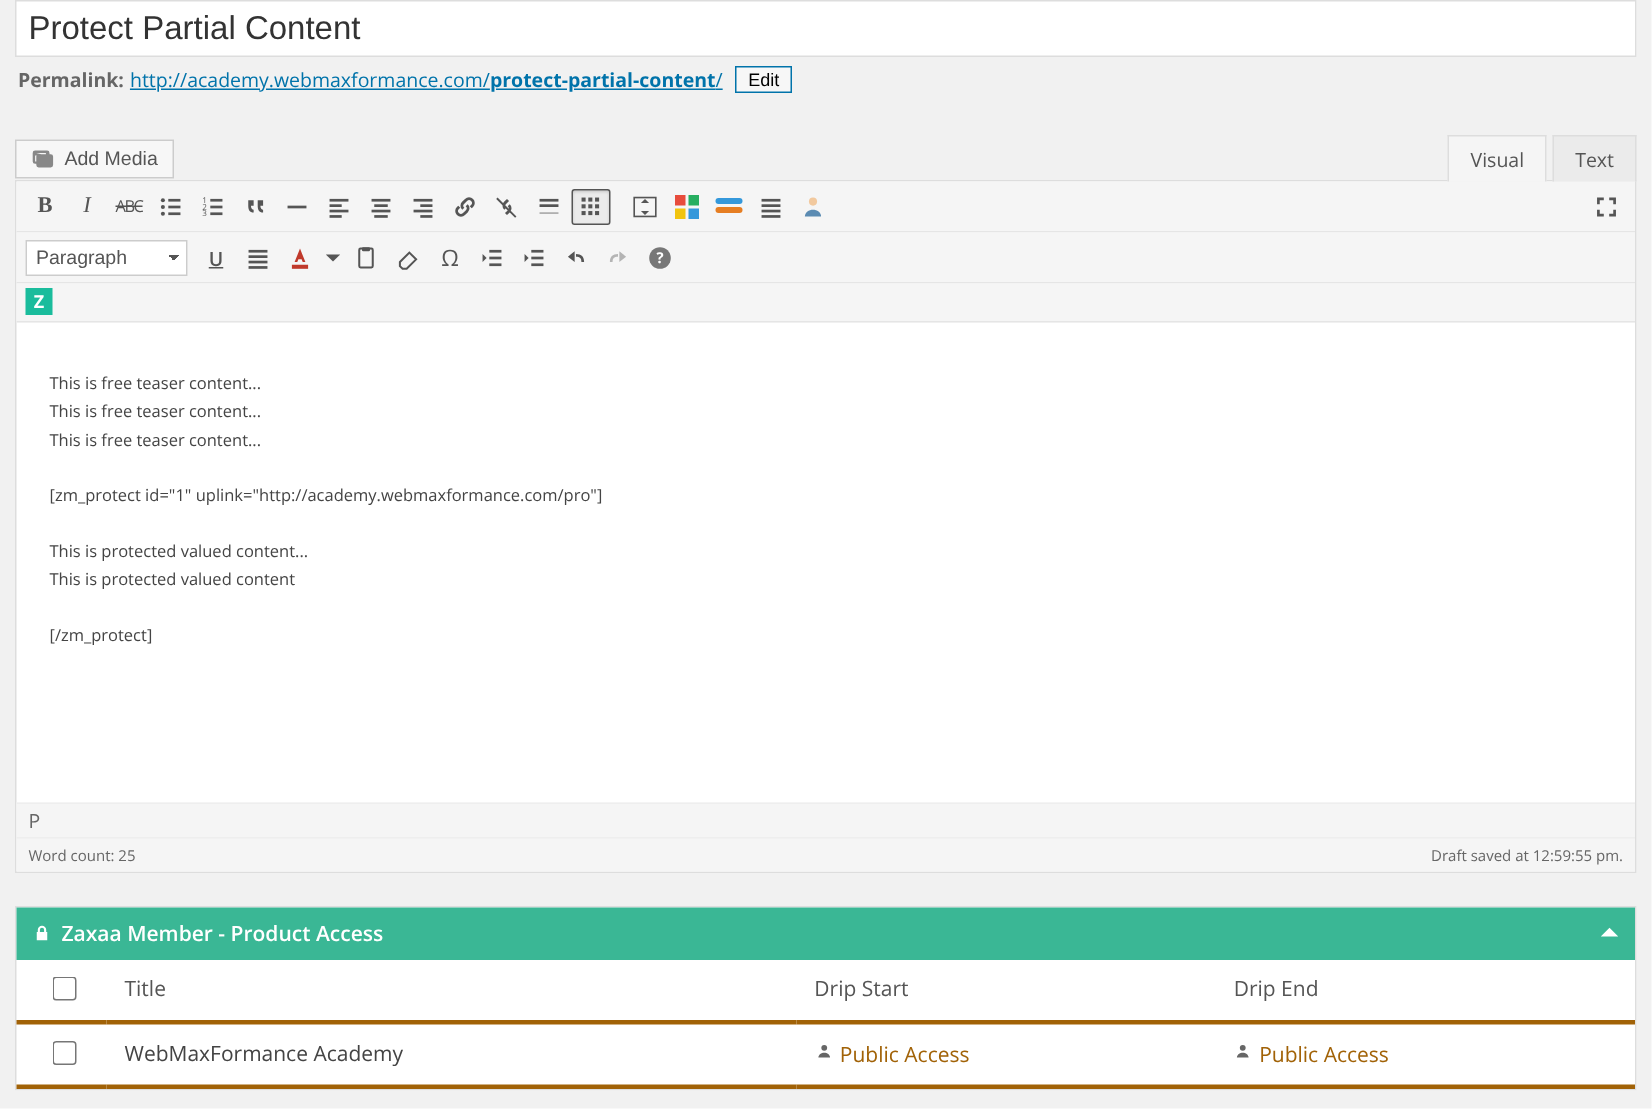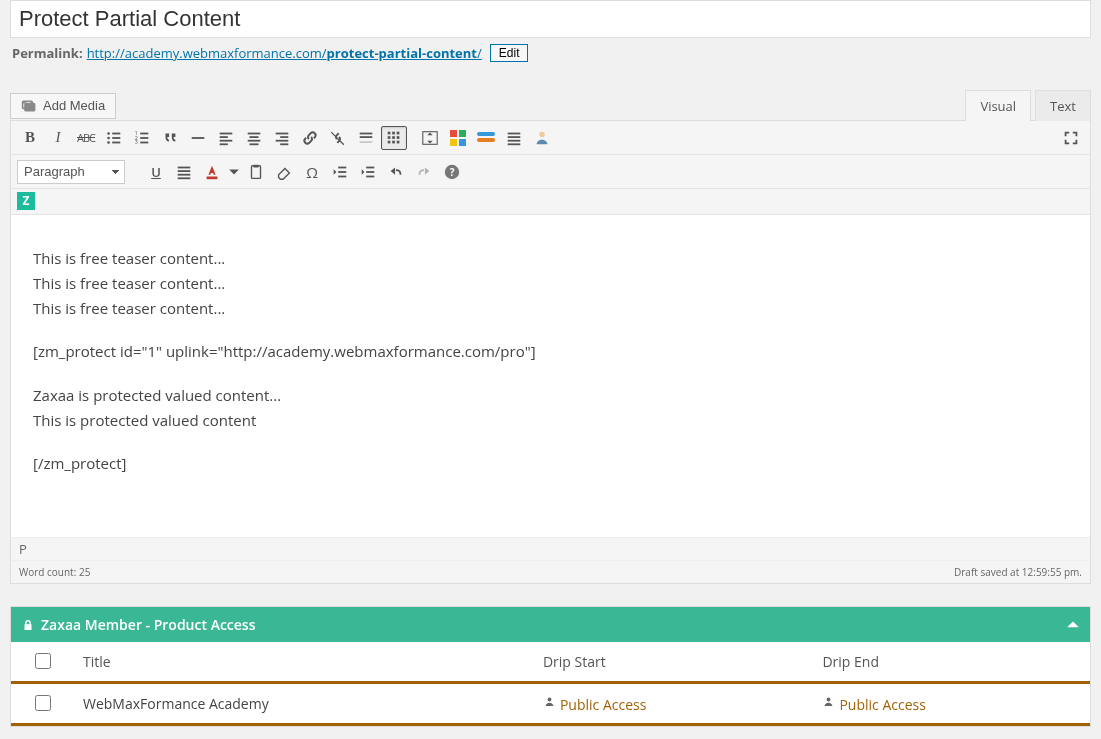--- a/index.html
+++ b/index.html
@@ -115,21 +115,21 @@
   .tb-btn.active { border-color: #555; background:#ebebeb; box-shadow: inset 0 1px 2px rgba(0,0,0,.15);}
   .tb-btn svg { width: 18px; height: 18px; fill: #555; }
 
   .para-select {
     height: 24px;
     font-size: 13px;
     color: #555;
     border: 1px solid #ccc;
     background: #fff;
     padding: 0 18px 0 6px;
-    margin-right: 16px;
+    margin-right: 4px;
     appearance: none;
     background-image: linear-gradient(45deg, transparent 50%, #555 50%), linear-gradient(135deg, #555 50%, transparent 50%);
     background-position: right 8px center, right 4px center;
     background-size: 4px 4px, 4px 4px;
     background-repeat: no-repeat;
     width: 108px;
   }
 
   .z-row {
     padding: 2px 6px 4px 6px;
@@ -145,21 +145,21 @@
     color: #fff;
     font-weight: 700;
     font-size: 12px;
     cursor: pointer;
   }
 
   .editor-body {
     padding: 32px 22px 60px 22px;
     min-height: 320px;
     color: #444;
-    font-size: 15px;
+    font-size: 11px;
     line-height: 1.55;
   }
   .editor-body p { margin: 0 0 2px 0; }
   .editor-body .gap { height: 18px; }
 
   .path-row {
     padding: 2px 8px;
     color: #666;
     font-size: 13px;
     background:#f5f5f5;
@@ -476,21 +476,21 @@
     <span class="z-badge">Z</span>
   </div>
 
   <div class="editor-body">
     <p>This is free teaser content...</p>
     <p>This is free teaser content...</p>
     <p>This is free teaser content...</p>
     <div class="gap"></div>
     <p>[zm_protect id="1" uplink="http://academy.webmaxformance.com/pro"]</p>
     <div class="gap"></div>
-    <p>Zaxaa is protected valued content...</p>
+    <p>This is protected valued content...</p>
     <p>This is protected valued content</p>
     <div class="gap"></div>
     <p>[/zm_protect]</p>
   </div>
 
   <div class="path-row">P</div>
   <div class="status-row">
     <span>Word count: 25</span>
     <span>Draft saved at 12:59:55 pm.</span>
   </div>

